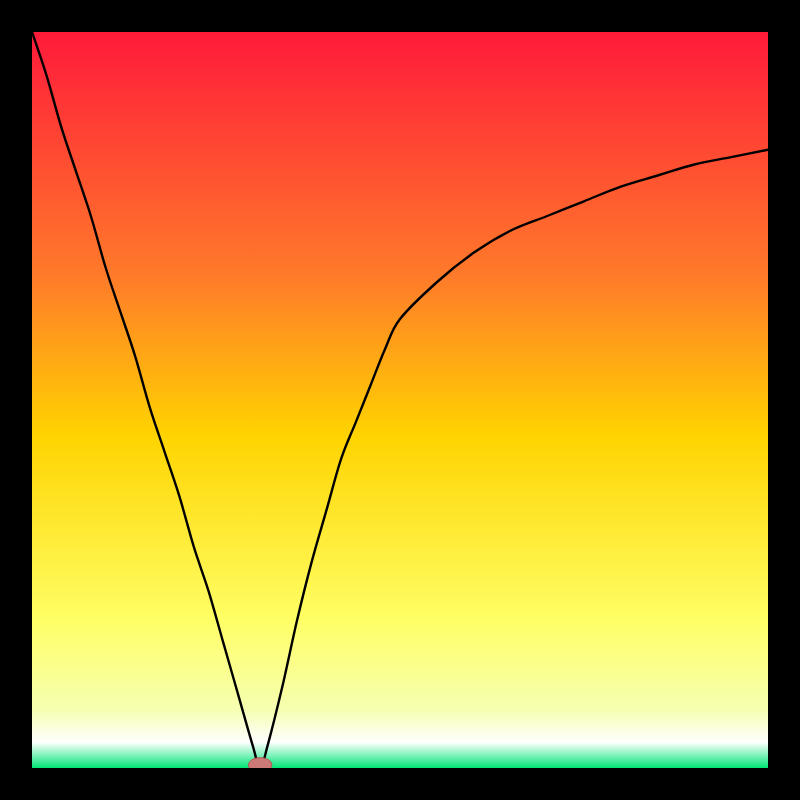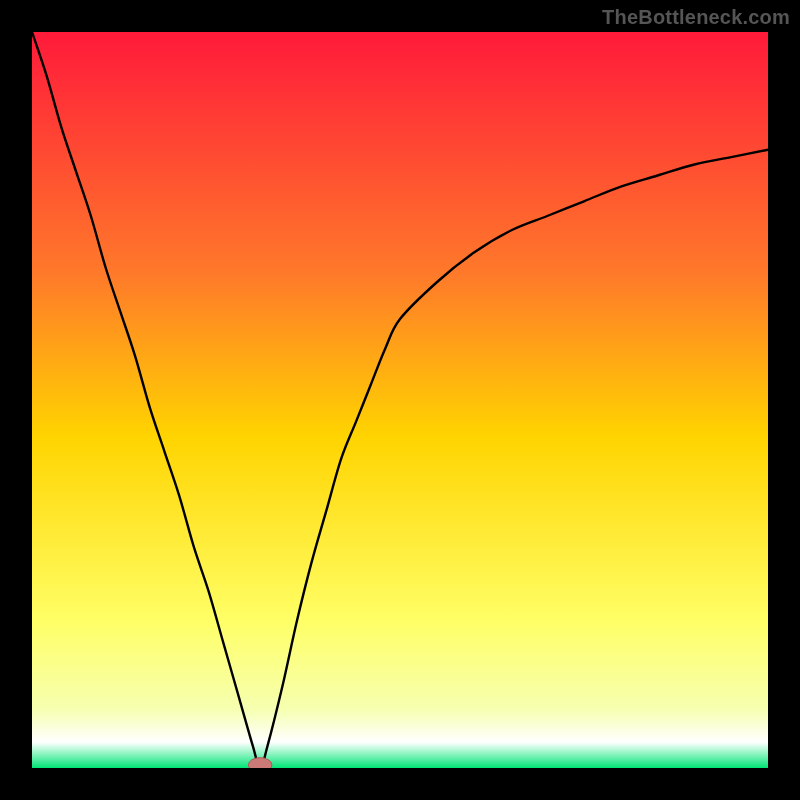--- a/index.html
+++ b/index.html
@@ -27,21 +27,20 @@
     font-weight: 600;
     color: #555;
     letter-spacing: 0.2px;
   }
   svg { display: block; }
 </style>
 </head>
 <body>
 
 <div class="frame">
-  <div class="watermark">TheBottleneck.com</div>
   <div class="plot-area">
     <svg id="chart-svg" width="736" height="736" viewBox="0 0 736 736" preserveAspectRatio="none">
       <defs>
         <linearGradient id="bg-grad" x1="0" y1="0" x2="0" y2="1">
             <stop offset="0.00%" stop-color="#ff1a3a"></stop>
             <stop offset="33.00%" stop-color="#ff7a2a"></stop>
             <stop offset="55.00%" stop-color="#ffd400"></stop>
             <stop offset="80.00%" stop-color="#ffff66"></stop>
             <stop offset="92.00%" stop-color="#f6ffb0"></stop>
             <stop offset="96.50%" stop-color="#ffffff"></stop>

